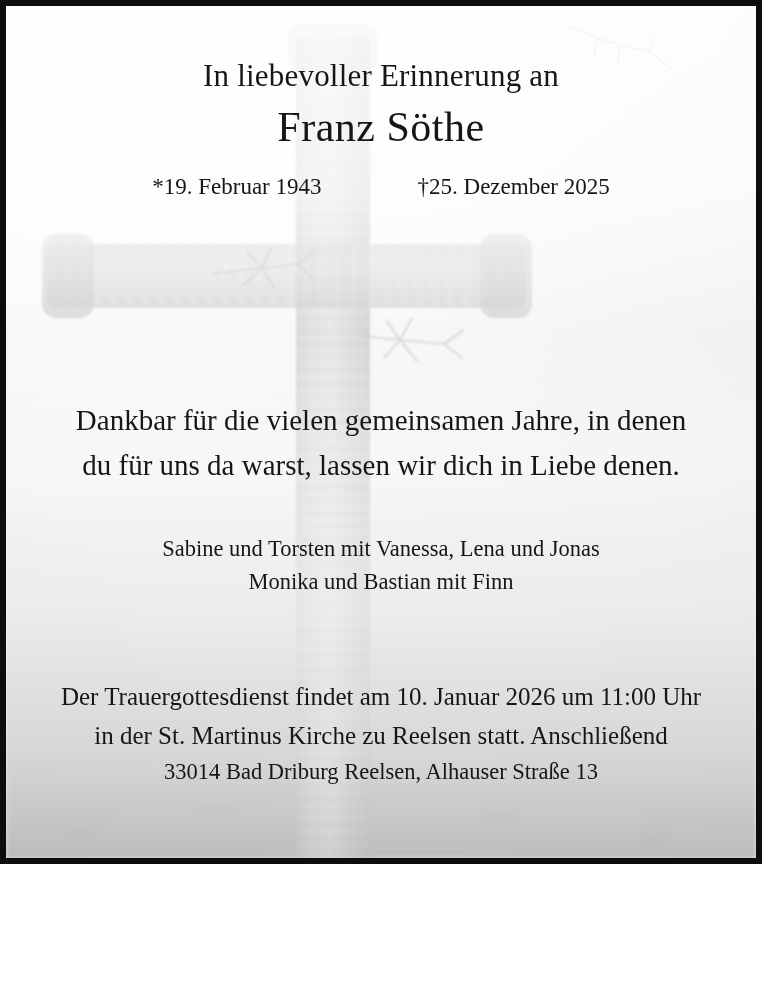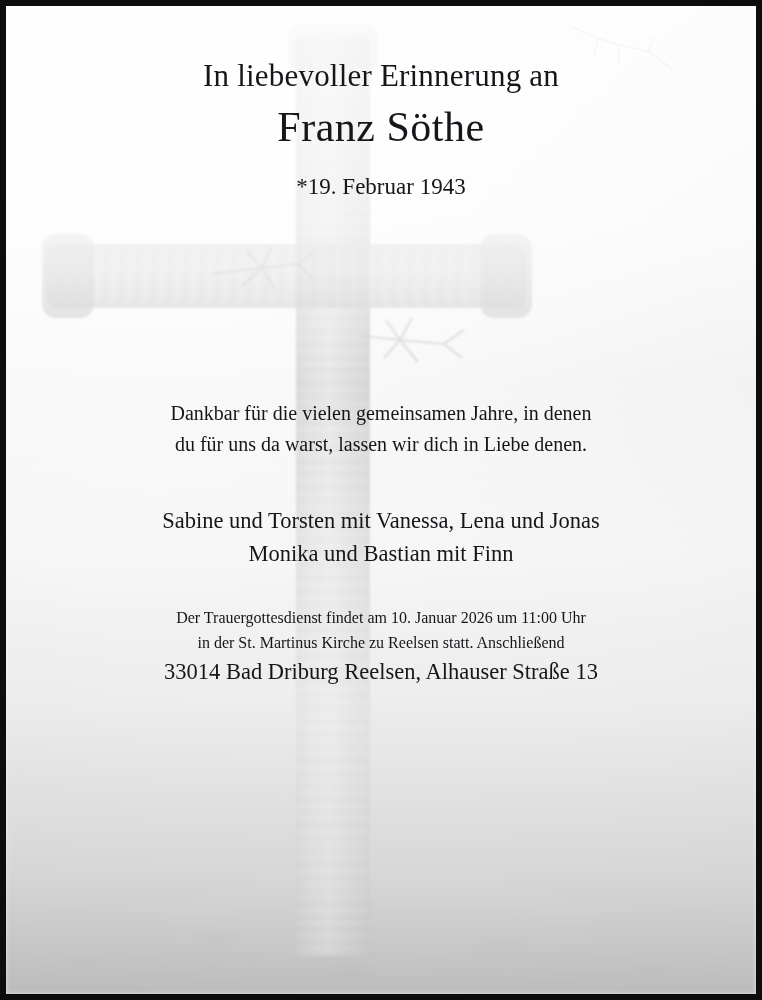--- a/index.html
+++ b/index.html
@@ -10,21 +10,21 @@
   body {
     width: 762px;
     height: 1000px;
     overflow: hidden;
     font-family: "Liberation Serif", serif;
   }
 
   .obituary {
     position: relative;
     width: 762px;
-    height: 1000px;
+    height: 864px;
     box-sizing: border-box;
     border: 6px solid #0d0d0d;
     overflow: hidden;
     background: #d946ef;
   }
 
   
   .photo {
     position: absolute;
     inset: 0;
@@ -185,35 +185,35 @@
     margin-top: 24px;
     font-size: 23px;
     display: flex;
     justify-content: center;
     gap: 96px;
   }
   .dates span { white-space: nowrap; }
 
   .verse {
     margin-top: 198px;
-    font-size: 20px;
+    font-size: 29px;
     line-height: 1.55;
   }
   .verse div { white-space: nowrap; }
 
   .family {
     margin-top: 44px;
     font-size: 22.5px;
     line-height: 1.48;
   }
   .family div { white-space: nowrap; }
 
   .service {
-    margin-top: 36px;
-    font-size: 16px;
+    margin-top: 80px;
+    font-size: 25px;
     line-height: 1.55;
   }
   .service div { white-space: nowrap; }
 
   .address {
     font-size: 22.5px;
     line-height: 1.4;
   }
 </style>
 </head>
@@ -262,20 +262,21 @@
   </div>
 
   <div class="content">
 
     <div class="intro">In liebevoller Erinnerung an</div>
 
     <div class="name">Franz Söthe</div>
 
     <div class="dates">
       <span>*19. Februar 1943</span>
+      <span>†25. Dezember 2025</span>
     </div>
 
     <div class="verse">
       <div>Dankbar für die vielen gemeinsamen Jahre, in denen</div>
       <div>du für uns da warst, lassen wir dich in Liebe denen.</div>
     </div>
 
     <div class="family">
       <div>Sabine und Torsten mit Vanessa, Lena und Jonas</div>
       <div>Monika und Bastian mit Finn</div>

